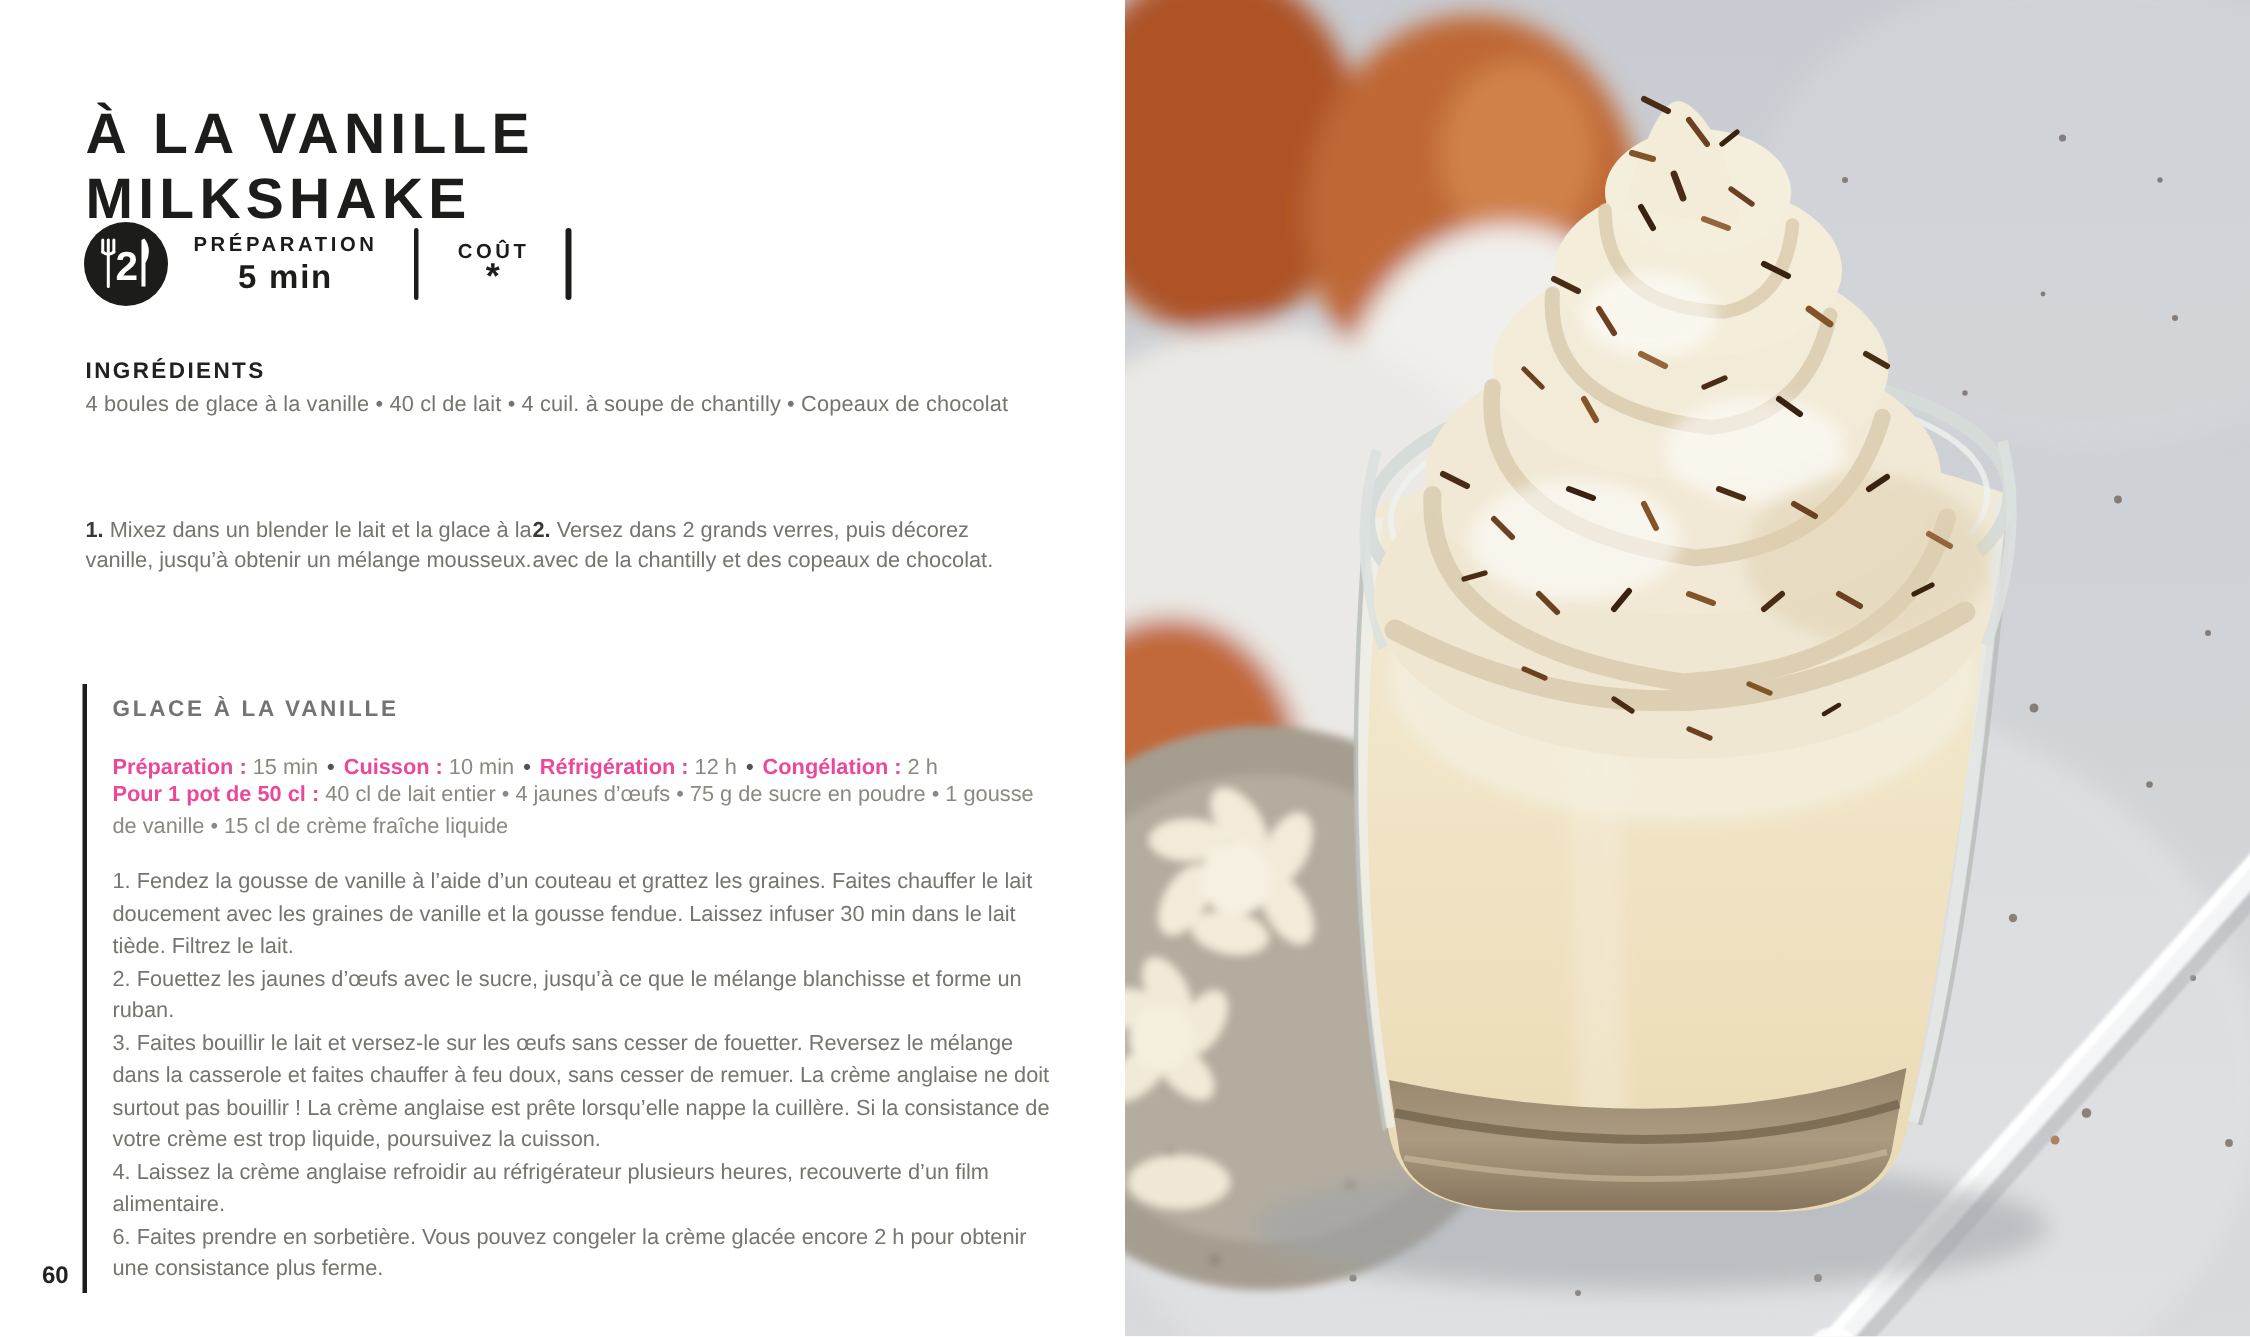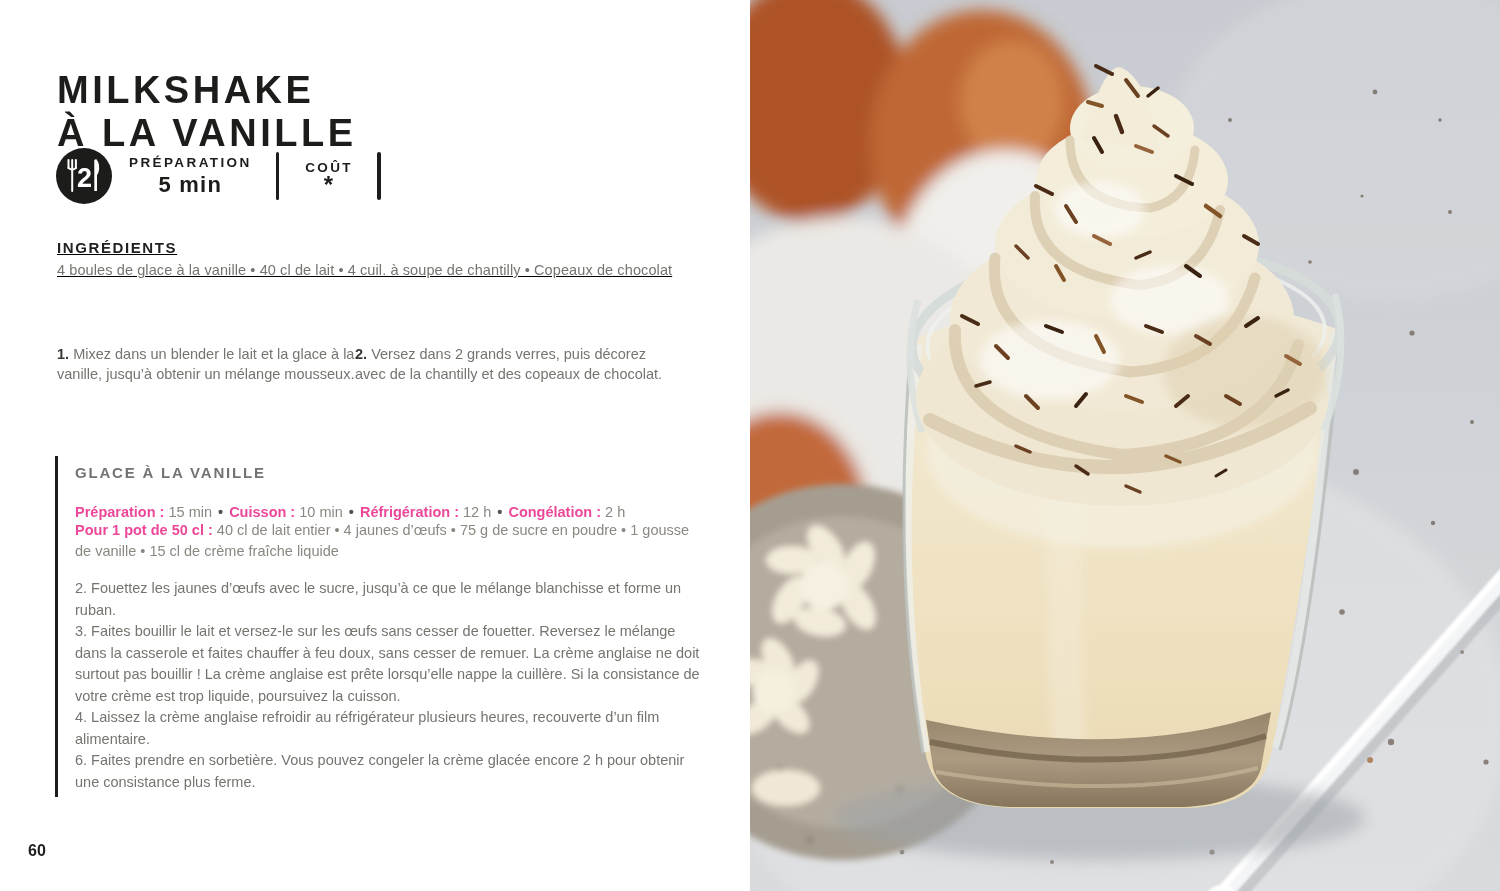--- a/index.html
+++ b/index.html
@@ -15,21 +15,21 @@
 
   .meta-row{position:absolute;left:55px;top:147px;display:flex;align-items:center;}
   .servings-wrap{width:58px;height:58px;flex:0 0 auto;}
   .meta-col{margin-left:16px;text-align:center;}
   .meta-label{font-size:13.5px;font-weight:bold;letter-spacing:2.4px;color:#1c1c1a;}
   .meta-value{font-size:22px;font-weight:bold;letter-spacing:1.2px;color:#1c1c1a;margin-top:2px;}
   .meta-value.cost{font-size:24px;line-height:16px;}
   .vbar{width:3.5px;height:48px;background:#1c1c1a;border-radius:2px;margin:0 0 0 24px;}
   .vbar + .meta-col{margin-left:26px;}
 
-  .ingredients{position:absolute;left:57px;top:239px;text-decoration:underline;}
+  .ingredients{position:absolute;left:57px;top:239px;}
   .sec-heading{margin:0;font-size:15px;font-weight:bold;letter-spacing:1.6px;color:#22211f;}
   .ingredients p{margin:6px 0 0;font-size:14.5px;color:#76746e;white-space:nowrap;letter-spacing:.1px;text-align:center;}
 
   .main-steps{position:absolute;left:57px;top:344px;display:flex;}
   .main-steps p{margin:0;font-size:14.5px;line-height:20px;color:#76746e;}
   .main-steps p.c1{width:298px;}
   .main-steps p.c2{width:314px;}
   .num{font-weight:bold;color:#393833;}
 
   .sub-box{position:absolute;left:55px;top:456px;width:650px;
@@ -49,22 +49,22 @@
   .page-right svg{display:block;}
 </style>
 </head>
 <body>
 
 <div class="spread">
 
   <div class="page-left">
 
     <h1 class="title">
+      <span>À LA VANILLE</span>
       <span>MILKSHAKE</span>
-      <span>À LA VANILLE</span>
     </h1>
 
     <div class="meta-row">
       <div class="servings-wrap">
         <svg width="58" height="58" viewBox="0 0 58 58" aria-hidden="true">
           <circle cx="29" cy="29" r="28" fill="#1c1c1a"></circle>
           <g stroke="#ffffff" stroke-width="2" stroke-linecap="round">
             <path d="M13.5 13 v8"></path>
               <path d="M17.2 13 v8"></path>
               <path d="M20.9 13 v8"></path>
@@ -107,20 +107,21 @@
         <span class="b">Cuisson :</span> <span>10 min</span>
         <span class="sep">•</span>
         <span class="b">Réfrigération :</span> <span>12 h</span>
         <span class="sep">•</span>
         <span class="b">Congélation :</span> <span>2 h</span>
       </p>
       <p class="yield">
         <span class="b">Pour 1 pot de 50 cl :</span> <span>40 cl de lait entier • 4 jaunes d’œufs • 75 g de sucre en poudre • 1 gousse de vanille • 15 cl de crème fraîche liquide</span>
       </p>
       <div class="sub-steps">
+        <p>1. Fendez la gousse de vanille à l’aide d’un couteau et grattez les graines. Faites chauffer le lait doucement avec les graines de vanille et la gousse fendue. Laissez infuser 30 min dans le lait tiède. Filtrez le lait.</p>
         <p>2. Fouettez les jaunes d’œufs avec le sucre, jusqu’à ce que le mélange blanchisse et forme un ruban.</p>
         <p>3. Faites bouillir le lait et versez-le sur les œufs sans cesser de fouetter. Reversez le mélange dans la casserole et faites chauffer à feu doux, sans cesser de remuer. La crème anglaise ne doit surtout pas bouillir ! La crème anglaise est prête lorsqu’elle nappe la cuillère. Si la consistance de votre crème est trop liquide, poursuivez la cuisson.</p>
         <p>4. Laissez la crème anglaise refroidir au réfrigérateur plusieurs heures, recouverte d’un film alimentaire.</p>
         <p>6. Faites prendre en sorbetière. Vous pouvez congeler la crème glacée encore 2 h pour obtenir une consistance plus ferme.</p>
       </div>
     </div>
 
     <div class="page-num">60</div>
   </div>
 

